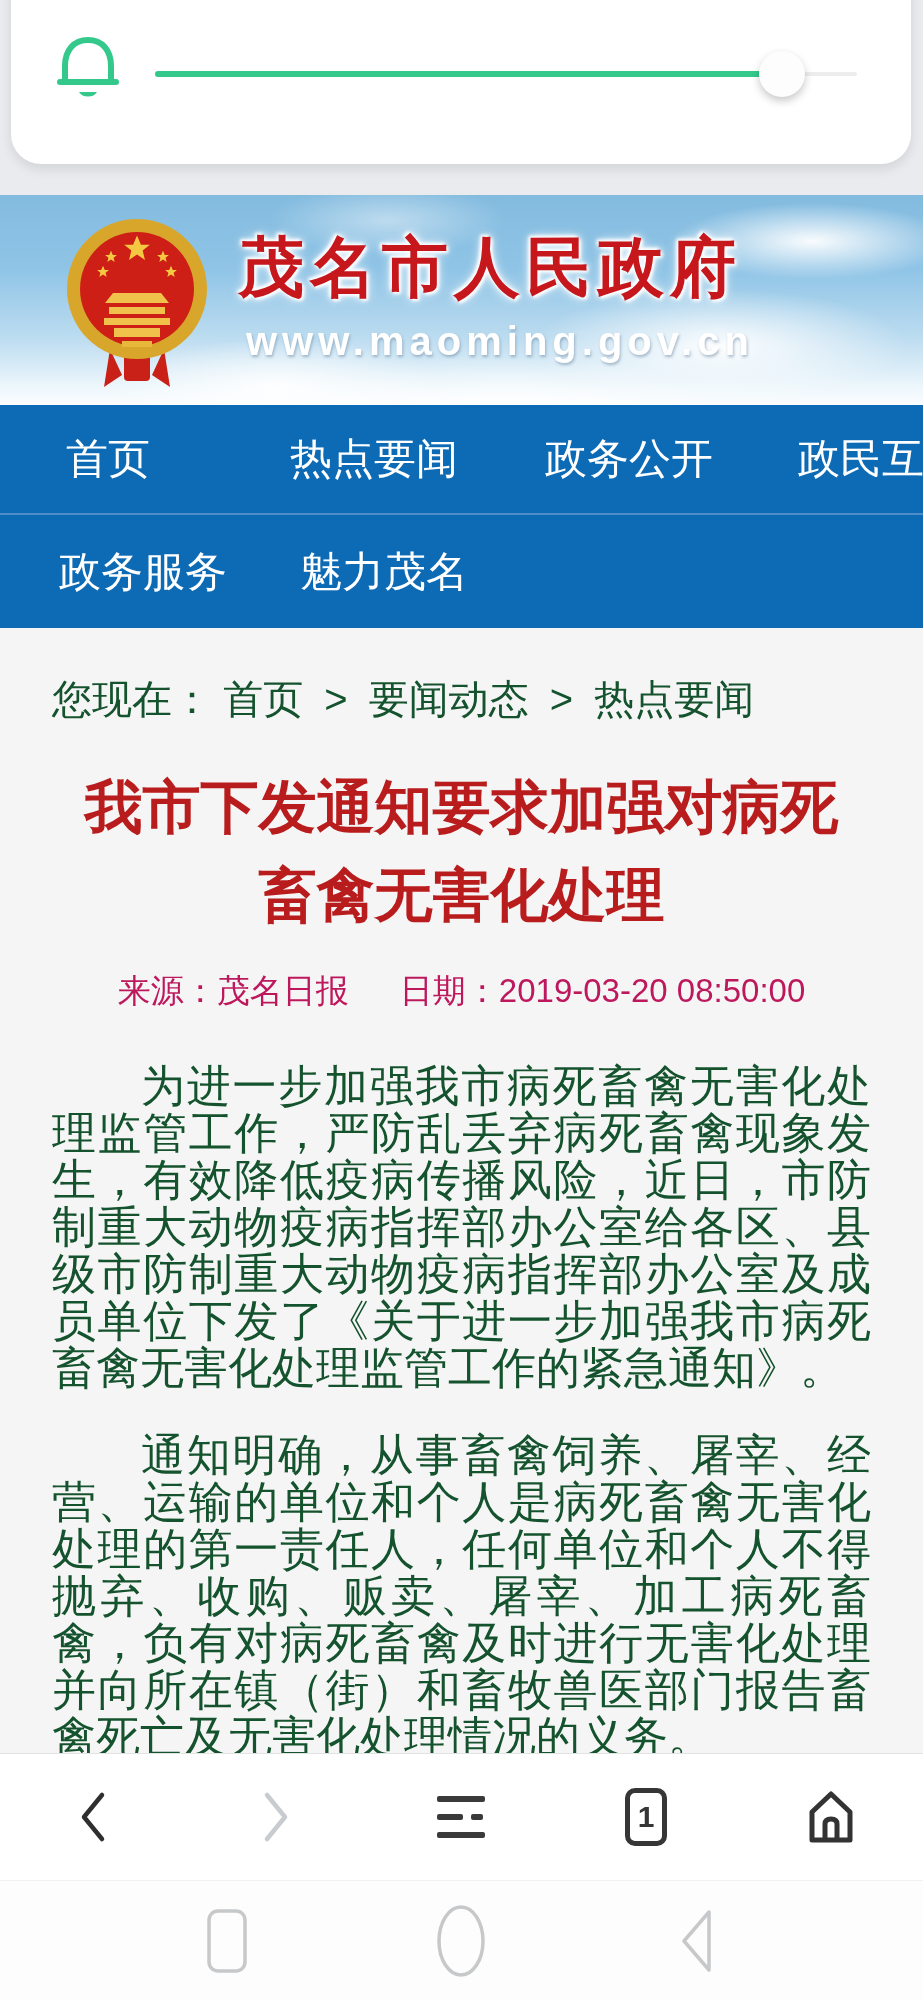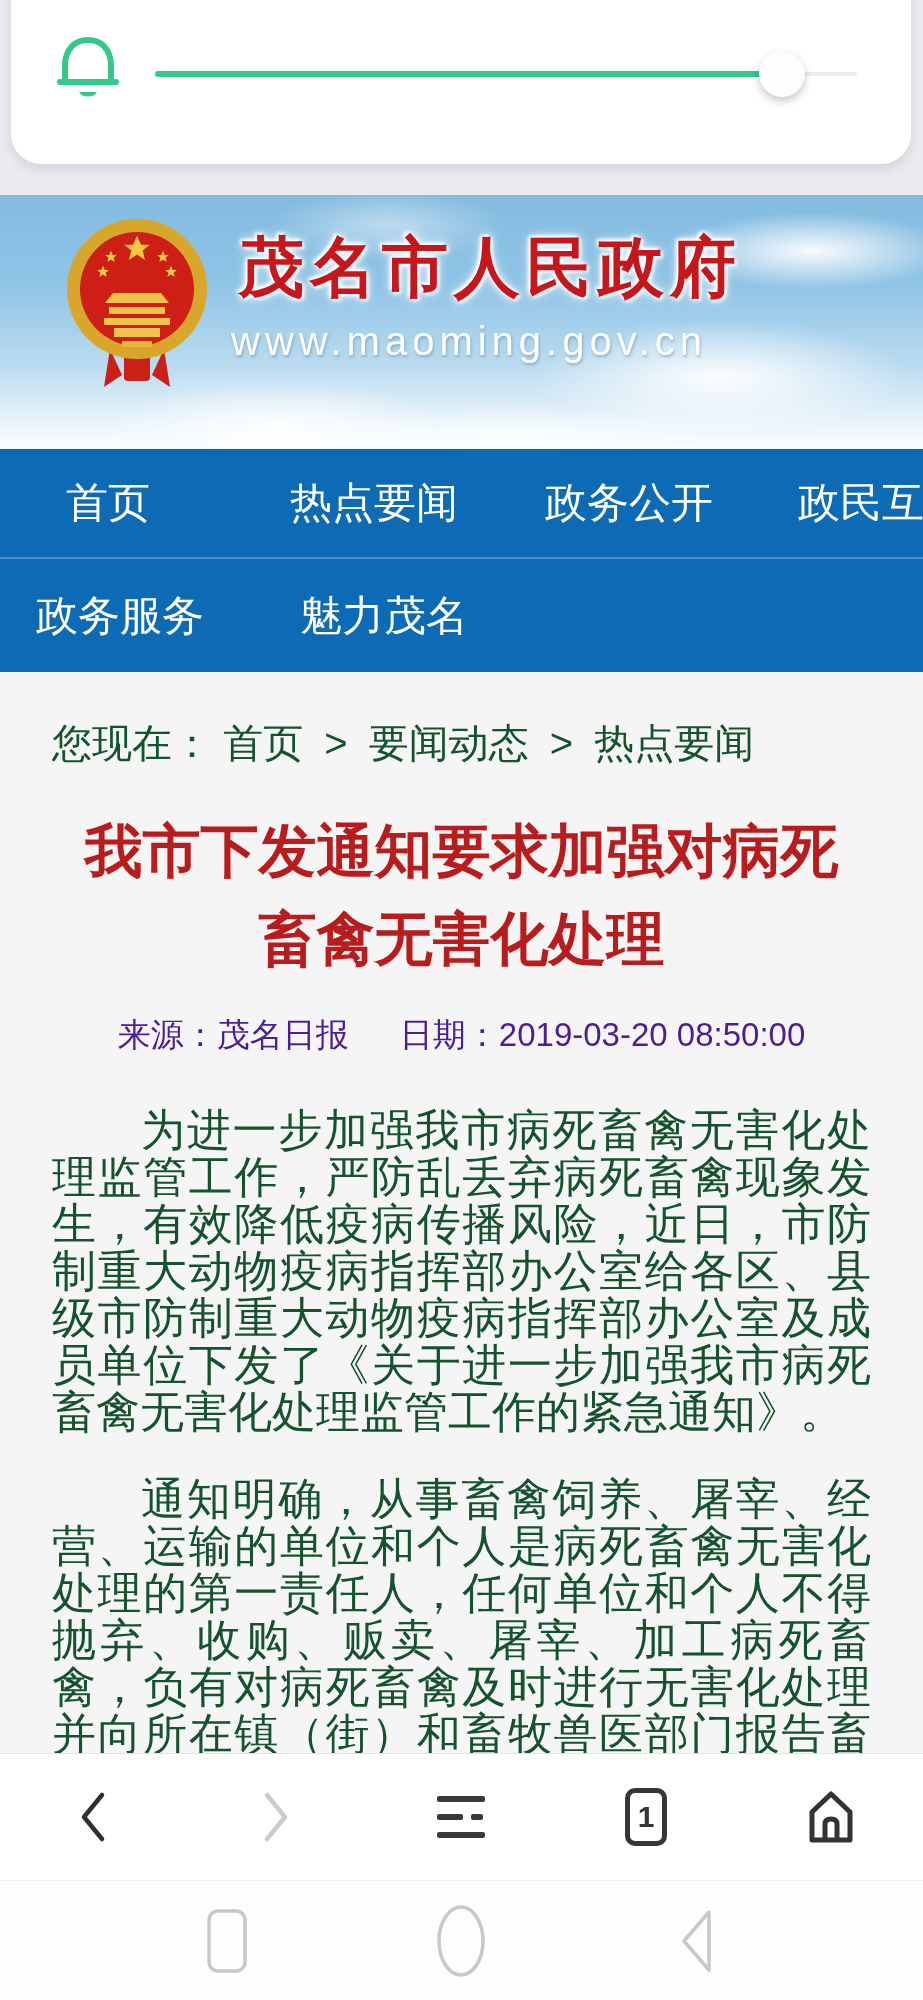--- a/index.html
+++ b/index.html
@@ -13,53 +13,53 @@
     background:#ffffff; border-radius:30px; box-shadow:0 5px 12px rgba(0,0,0,.10); }
   .volume-label { position:absolute; left:44px; top:2px; font-size:36px; color:#4c4c4c; }
   .bell-wrap { position:absolute; left:42px; top:76px; }
   .slider { position:absolute; left:144px; right:54px; top:116px; height:8px; }
   .slider-track-rest { position:absolute; left:0; right:0; top:2px; height:4px; background:#ededed; border-radius:3px; }
   .slider-track-active { position:absolute; left:0; width:627px; top:1px; height:6px; background:#34c98b; border-radius:3px; }
   .slider-thumb { position:absolute; left:604px; top:-19px; width:46px; height:46px; border-radius:50%;
     background:#fdfdfd; box-shadow:0 4px 9px rgba(0,0,0,.22); }
 
   
-  .banner { position:relative; height:254px; flex:none; overflow:hidden;
+  .banner { position:relative; height:210px; flex:none; overflow:hidden;
     background:
       radial-gradient(ellipse 200px 55px at 88% 22%, rgba(255,255,255,.95), rgba(255,255,255,0) 70%),
       radial-gradient(ellipse 260px 80px at 78% 72%, rgba(255,255,255,.95), rgba(255,255,255,0) 72%),
       radial-gradient(ellipse 240px 70px at 30% 92%, rgba(255,255,255,.9), rgba(255,255,255,0) 70%),
       radial-gradient(ellipse 300px 90px at 55% 108%, rgba(255,255,255,1), rgba(255,255,255,0) 75%),
       radial-gradient(ellipse 170px 50px at 42% 12%, rgba(255,255,255,.45), rgba(255,255,255,0) 70%),
       linear-gradient(180deg,#83bbdf 0%,#8fc4e6 35%,#bcdcf0 68%,#eef7fc 92%,#fbfdfe 100%); }
   .emblem { position:absolute; left:62px; top:22px; }
   .site-name { position:absolute; left:238px; top:28px; width:560px; font-size:66px; font-weight:900; letter-spacing:6px;
     color:#c5171c; text-shadow:0 0 6px #fff, 0 0 12px #fff, 2px 2px 3px rgba(255,255,255,.9), -2px -2px 3px rgba(255,255,255,.9); }
-  .site-url { position:absolute; left:231px; top:124px; font-size:40px; font-weight:400; letter-spacing:5px;
+  .site-url { position:absolute; left:246px; top:124px; font-size:40px; font-weight:700; letter-spacing:5px;
     color:#ffffff; text-shadow:1px 2px 3px rgba(110,135,160,.55); }
 
   
   .nav { flex:none; background:#0d6ab5; color:#fff; }
   .nav-row { position:relative; height:108px; }
   .nav-row.r2 { height:115px; border-top:2px solid #4e8dc7; }
   .nav-item { position:absolute; top:50%; transform:translateY(-50%); font-size:42px; font-weight:500;
     letter-spacing:0; white-space:nowrap; color:#fff; }
   .nav-row.r1 .nav-item:nth-child(1){ left:66px; }
   .nav-row.r1 .nav-item:nth-child(2){ left:290px; }
   .nav-row.r1 .nav-item:nth-child(3){ left:545px; }
   .nav-row.r1 .nav-item:nth-child(4){ left:798px; }
-  .nav-row.r2 .nav-item:nth-child(1){ left:36px; }
+  .nav-row.r2 .nav-item:nth-child(1){ left:59px; }
   .nav-row.r2 .nav-item:nth-child(2){ left:300px; }
 
   
   .content { flex:1 1 auto; background:#f5f5f6; padding:0 52px; overflow:hidden; color:#191919; }
   .breadcrumb { margin-top:44px; font-size:40px; color:#14532d; white-space:nowrap; }
   .breadcrumb .sep { margin:0 10px; }
   .article-title { margin:36px 18px 0; font-size:58px; line-height:88px; font-weight:800; text-align:center; color:#b91c1c; }
-  .article-meta { margin-top:30px; font-size:33px; text-align:center; color:#4c1d95; }
+  .article-meta { margin-top:30px; font-size:33px; text-align:center; color:#be185d; }
   .article-meta .meta-date { margin-left:42px; }
   .article-body p { font-size:44px; line-height:47px; text-align:justify; text-indent:89px; color:#14532d;
     font-weight:500; letter-spacing:0px; }
   .article-body p.p1 { margin-top:48px; }
   .article-body p.p2 { margin-top:40px; }
 
   
   .browser-toolbar { flex:none; height:127px; background:#ffffff; border-top:1px solid #e3e3e4;
     display:flex; align-items:center; }
   .tool-slot { flex:1 1 0; display:flex; justify-content:center; align-items:center; }

